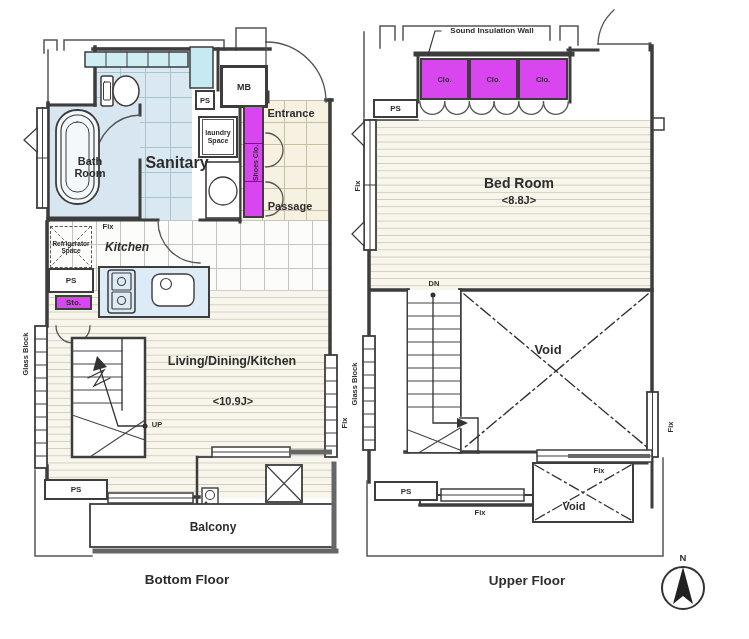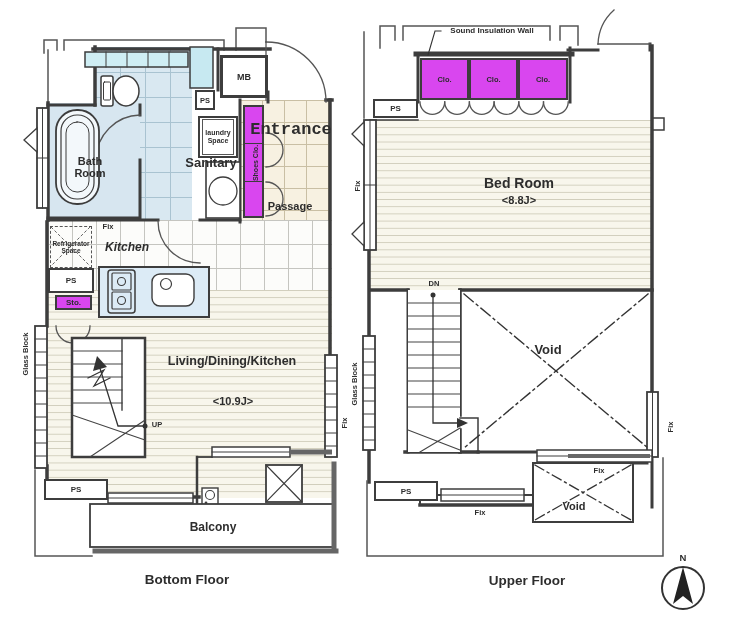--- a/index.html
+++ b/index.html
@@ -232,21 +232,21 @@
     <path stroke="#555" stroke-width="1.5" d="M 367,481 V 556 H 663 V 458"></path>
 
     <g>
       <circle cx="683" cy="588" r="21" stroke="#333" stroke-width="2"></circle>
       <polygon points="683,567 673,604 683,596 693,604" fill="#222" stroke="none"></polygon>
     </g>
   </svg>
 
   <div class="layer ui">
 
-    <div class="box" style="left:220px;top:55px;width:48px;height:43px;border-width:3px;font-size:9px;">
+    <div class="box" style="left:220px;top:65px;width:48px;height:43px;border-width:3px;font-size:9px;">
       <span>MB</span>
     </div>
     <div class="box" style="left:195px;top:90px;width:20px;height:20px;font-size:7.5px;">
       <span>PS</span>
     </div>
     <div class="box" style="left:198px;top:116px;width:40px;height:42px;border-width:2.5px;padding:2px;">
       <div style="border:1px solid #555;width:100%;height:100%;display:flex;align-items:center;justify-content:center;">
         <span class="wrap" style="font-size:7px;line-height:1.1;text-align:center;width:30px;">laundry Space</span>
       </div>
     </div>
@@ -278,22 +278,22 @@
           <rect x="52" y="6" width="42" height="32" rx="8" stroke-width="1.4" fill="#fff"></rect>
           <circle cx="66" cy="16" r="5.5" stroke-width="1.2"></circle>
         </g>
       </svg>
     </div>
     <div class="box" style="left:44px;top:479px;width:64px;height:21px;font-size:8px;">
       <span>PS</span>
     </div>
 
     <div class="lbl wrap" style="left:90px;top:167px;width:50px;font-size:11px;">Bath Room</div>
-    <div class="lbl" style="left:177px;top:163px;font-size:13px;margin-left:34px;">Sanitary</div>
-    <div class="lbl" style="left:291px;top:130px;font-size:17px;font-family:Liberation Mono, monospace;">Entrance</div>
+    <div class="lbl" style="left:177px;top:163px;font-size:16px;">Sanitary</div>
+    <div class="lbl" style="left:291px;top:113px;font-size:11px;">Entrance</div>
     <div class="lbl" style="left:290px;top:206px;font-size:11px;">Passage</div>
     <div class="lbl" style="left:108px;top:227px;font-size:7.5px;">Fix</div>
     <div class="lbl" style="left:127px;top:248px;font-size:12px;font-style:italic;">Kitchen</div>
     <div class="lbl" style="left:232px;top:361px;font-size:12.5px;">Living/Dining/Kitchen</div>
     <div class="lbl" style="left:233px;top:377px;font-size:11px;margin-top:24px;">&lt;10.9J&gt;</div>
     <div class="lbl" style="left:157px;top:425px;font-size:7.5px;">UP</div>
     <div class="vlbl" style="left:25px;top:354px;font-size:7.5px;">Glass Block</div>
     <div class="vlbl" style="left:344px;top:423px;font-size:7.5px;">Fix</div>
     <div class="lbl" style="left:213px;top:528px;font-size:12px;">Balcony</div>
     <div class="lbl" style="left:187px;top:580px;font-size:13.5px;">Bottom Floor</div>

